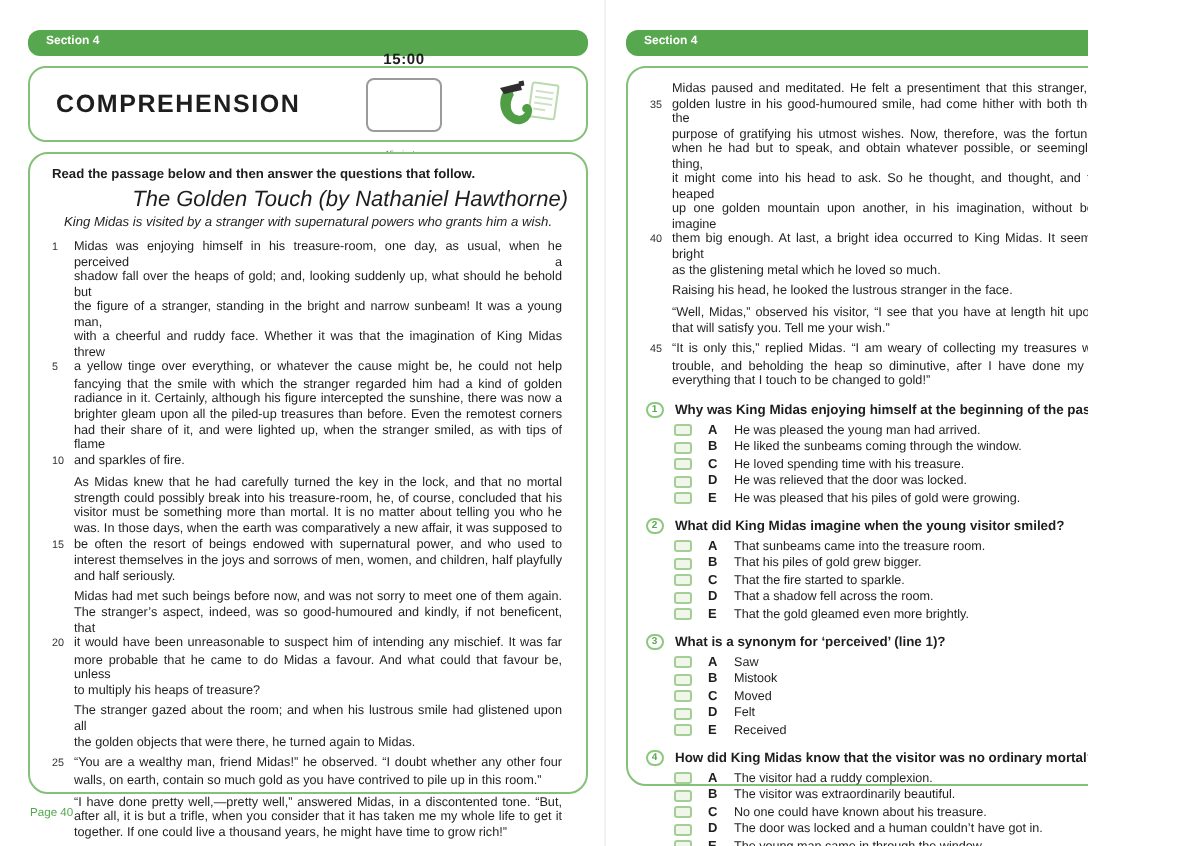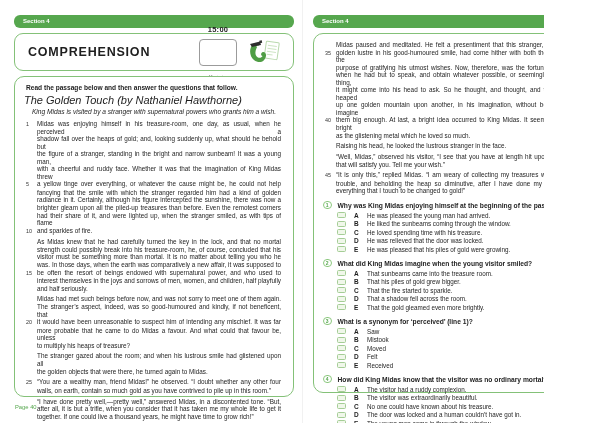--- a/index.html
+++ b/index.html
@@ -11,33 +11,33 @@
 
   .section-bar{position:absolute;left:10px;top:15px;width:280px;height:13px;border-radius:6px;
                background:#56a74e;color:#fff;font-size:6px;font-weight:bold;
                line-height:13px;padding-left:9px;box-sizing:border-box;}
 
   
   .comp-box{position:absolute;left:10px;top:33px;width:280px;height:38px;border:1.6px solid #84c178;
             border-radius:9px;box-sizing:border-box;display:flex;align-items:center;}
   .comp-title{font-size:12.5px;font-weight:bold;letter-spacing:.8px;margin-left:13px;flex:1;}
   .timer{width:36px;height:25px;border:1px solid #9b9b9b;border-radius:4px;background:#fff;
-         display:flex;flex-direction:column;align-items:center;justify-content:center;margin-right:8px;gap:40px;}
+         display:flex;flex-direction:column;align-items:center;justify-content:center;margin-right:24px;gap:40px;}
   .timer-val{font-size:7.5px;font-weight:bold;letter-spacing:.3px;}
   .timer-unit{font-size:3.8px;color:#666;margin-top:.5px;}
   .mascot{margin-right:10px;display:flex;align-items:center;}
 
   
   .big-box{position:absolute;left:10px;width:280px;border:1.6px solid #84c178;border-radius:10px;
            box-sizing:border-box;background:#fff;}
   .left-box{top:76px;height:321px;padding:5px 9px 4px 9px;}
   .right-box{top:33px;height:360px;padding:7px 9px 4px 9px;}
 
   .instruction{font-size:6.6px;font-weight:bold;margin:2px 0 3px 2px;}
-  .passage-title{font-size:11px;font-style:italic;text-align:left;margin:3px 0 2px 0;}
+  .passage-title{font-size:11px;font-style:italic;text-align:right;margin:3px 0 2px 0;}
   .passage-intro{font-size:6.6px;font-style:italic;text-align:center;margin:0 0 5px 0;}
 
   .para{margin-bottom:3.2px;}
   .pline{display:flex;line-height:7.55px;}
   .lnum{width:11px;flex:0 0 11px;font-size:5.4px;color:#333;text-align:left;padding-left:2px;
         padding-top:1px;}
   .ltxt{flex:1;font-size:6.35px;padding-right:3px;}
   .ltxt.j{text-align:justify;text-align-last:justify;}
 
   

